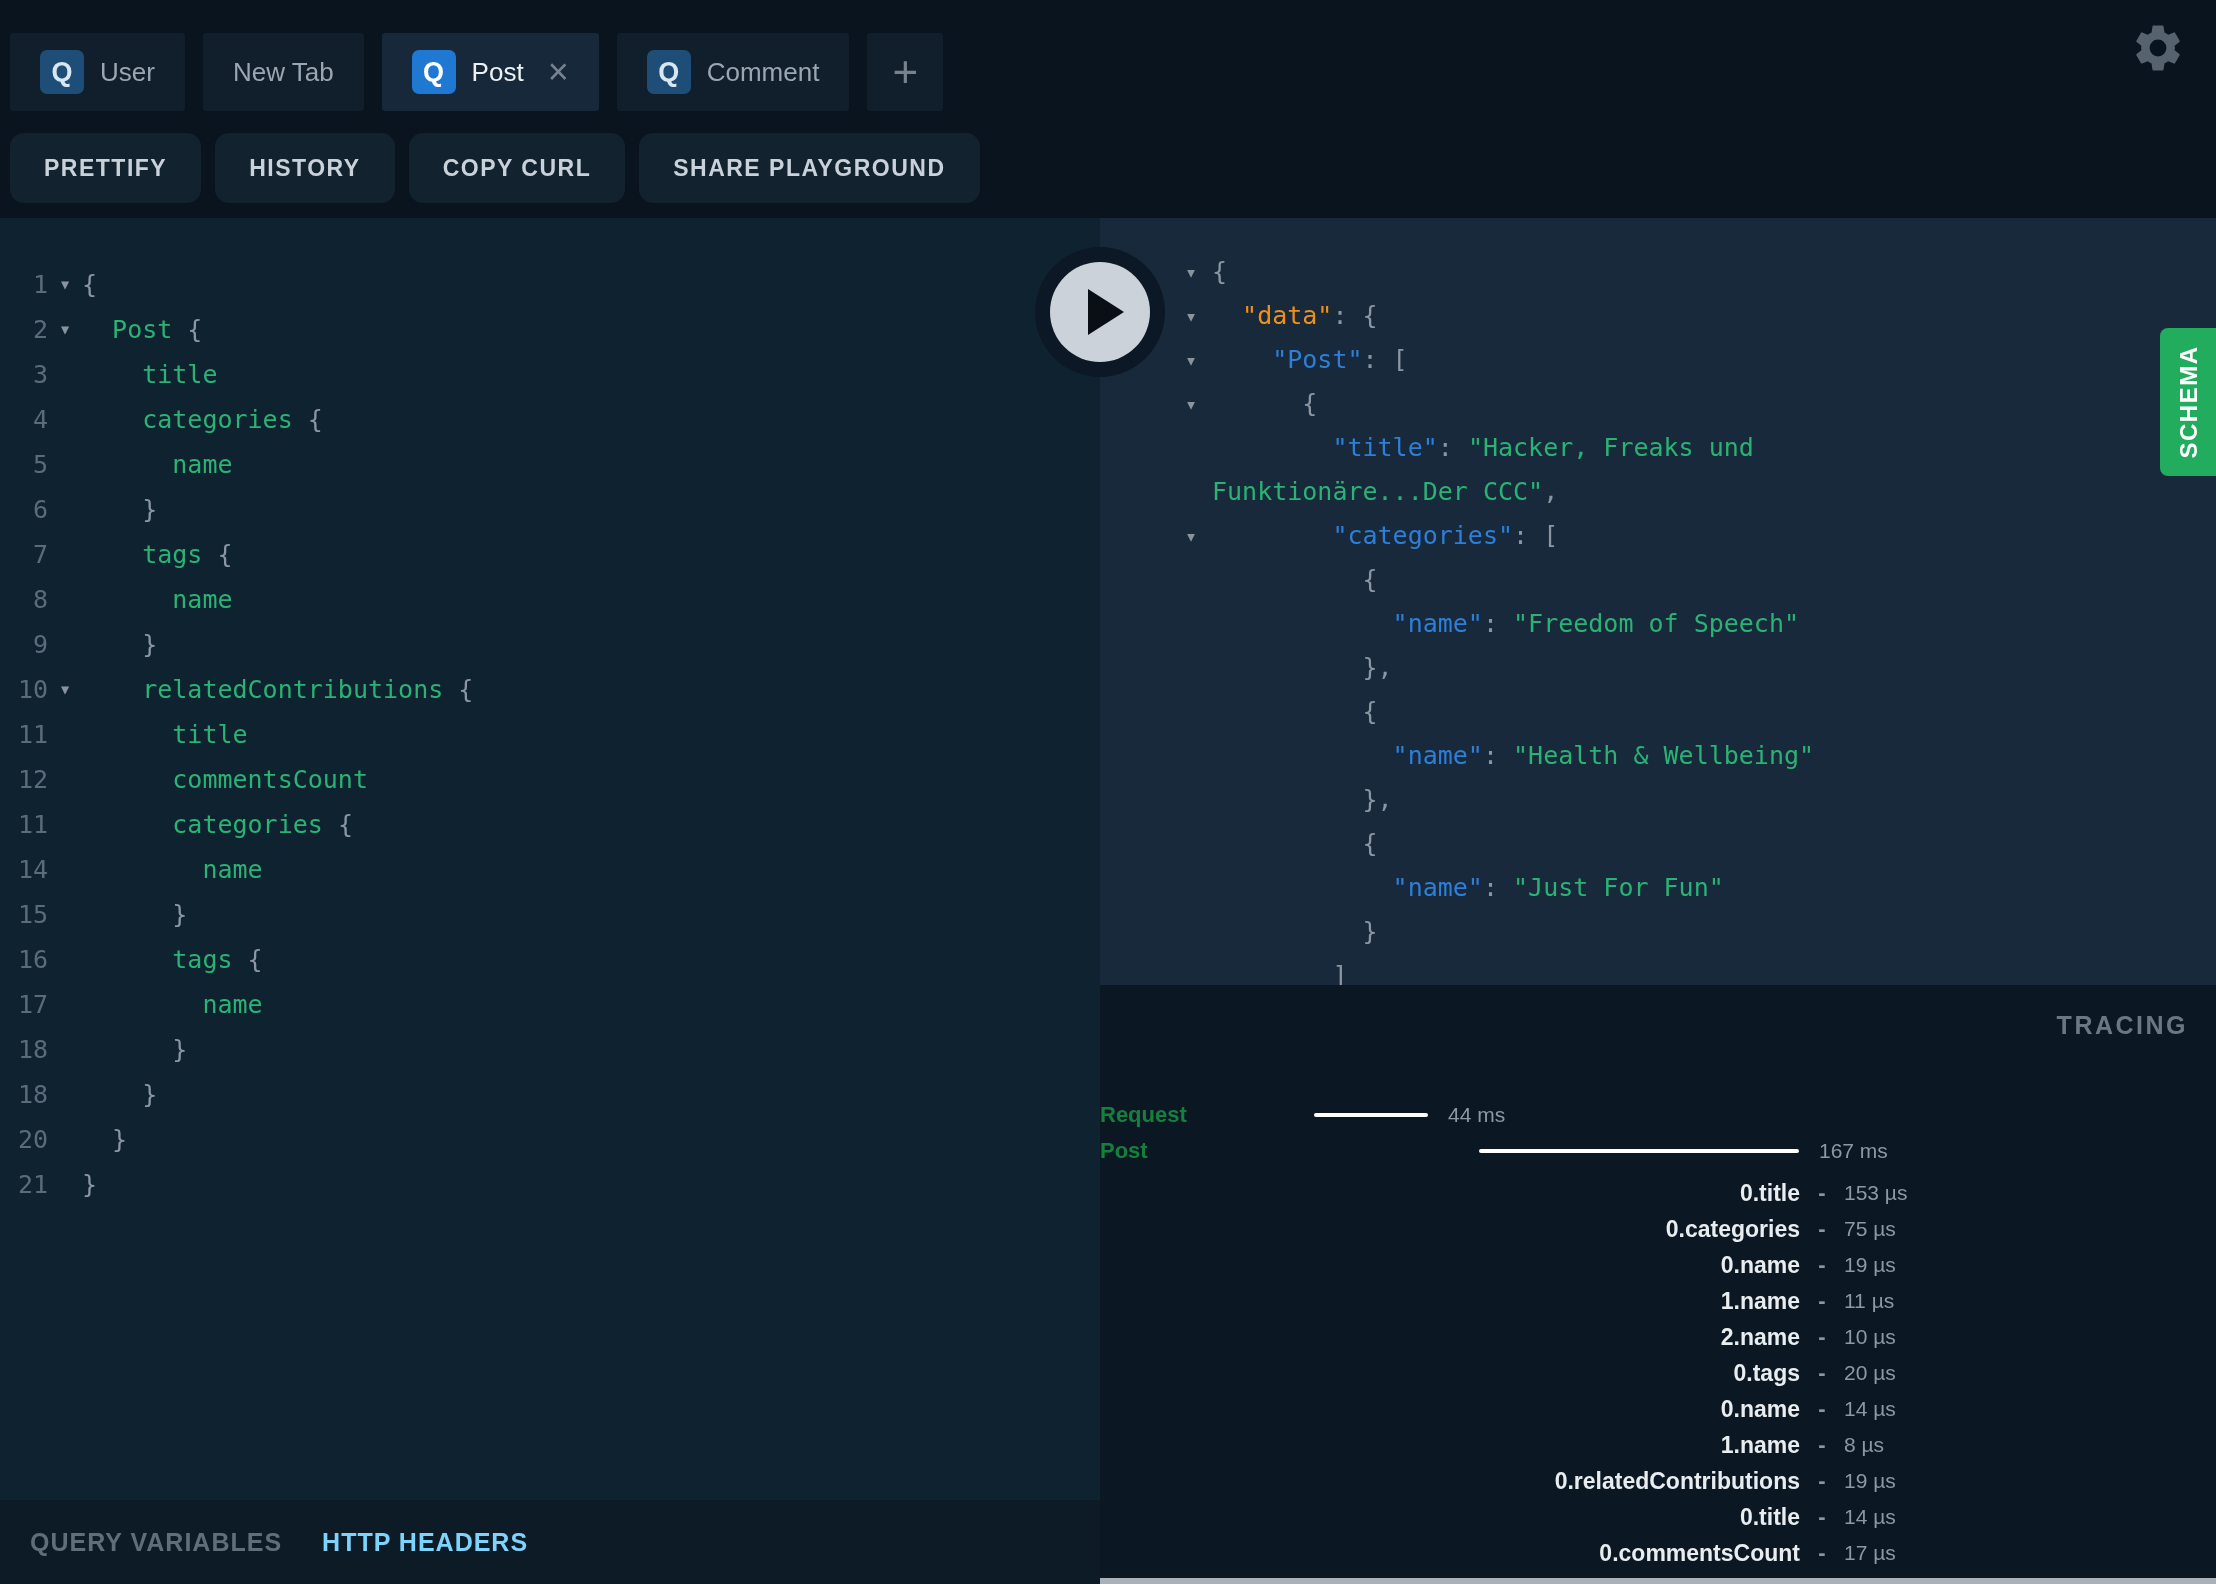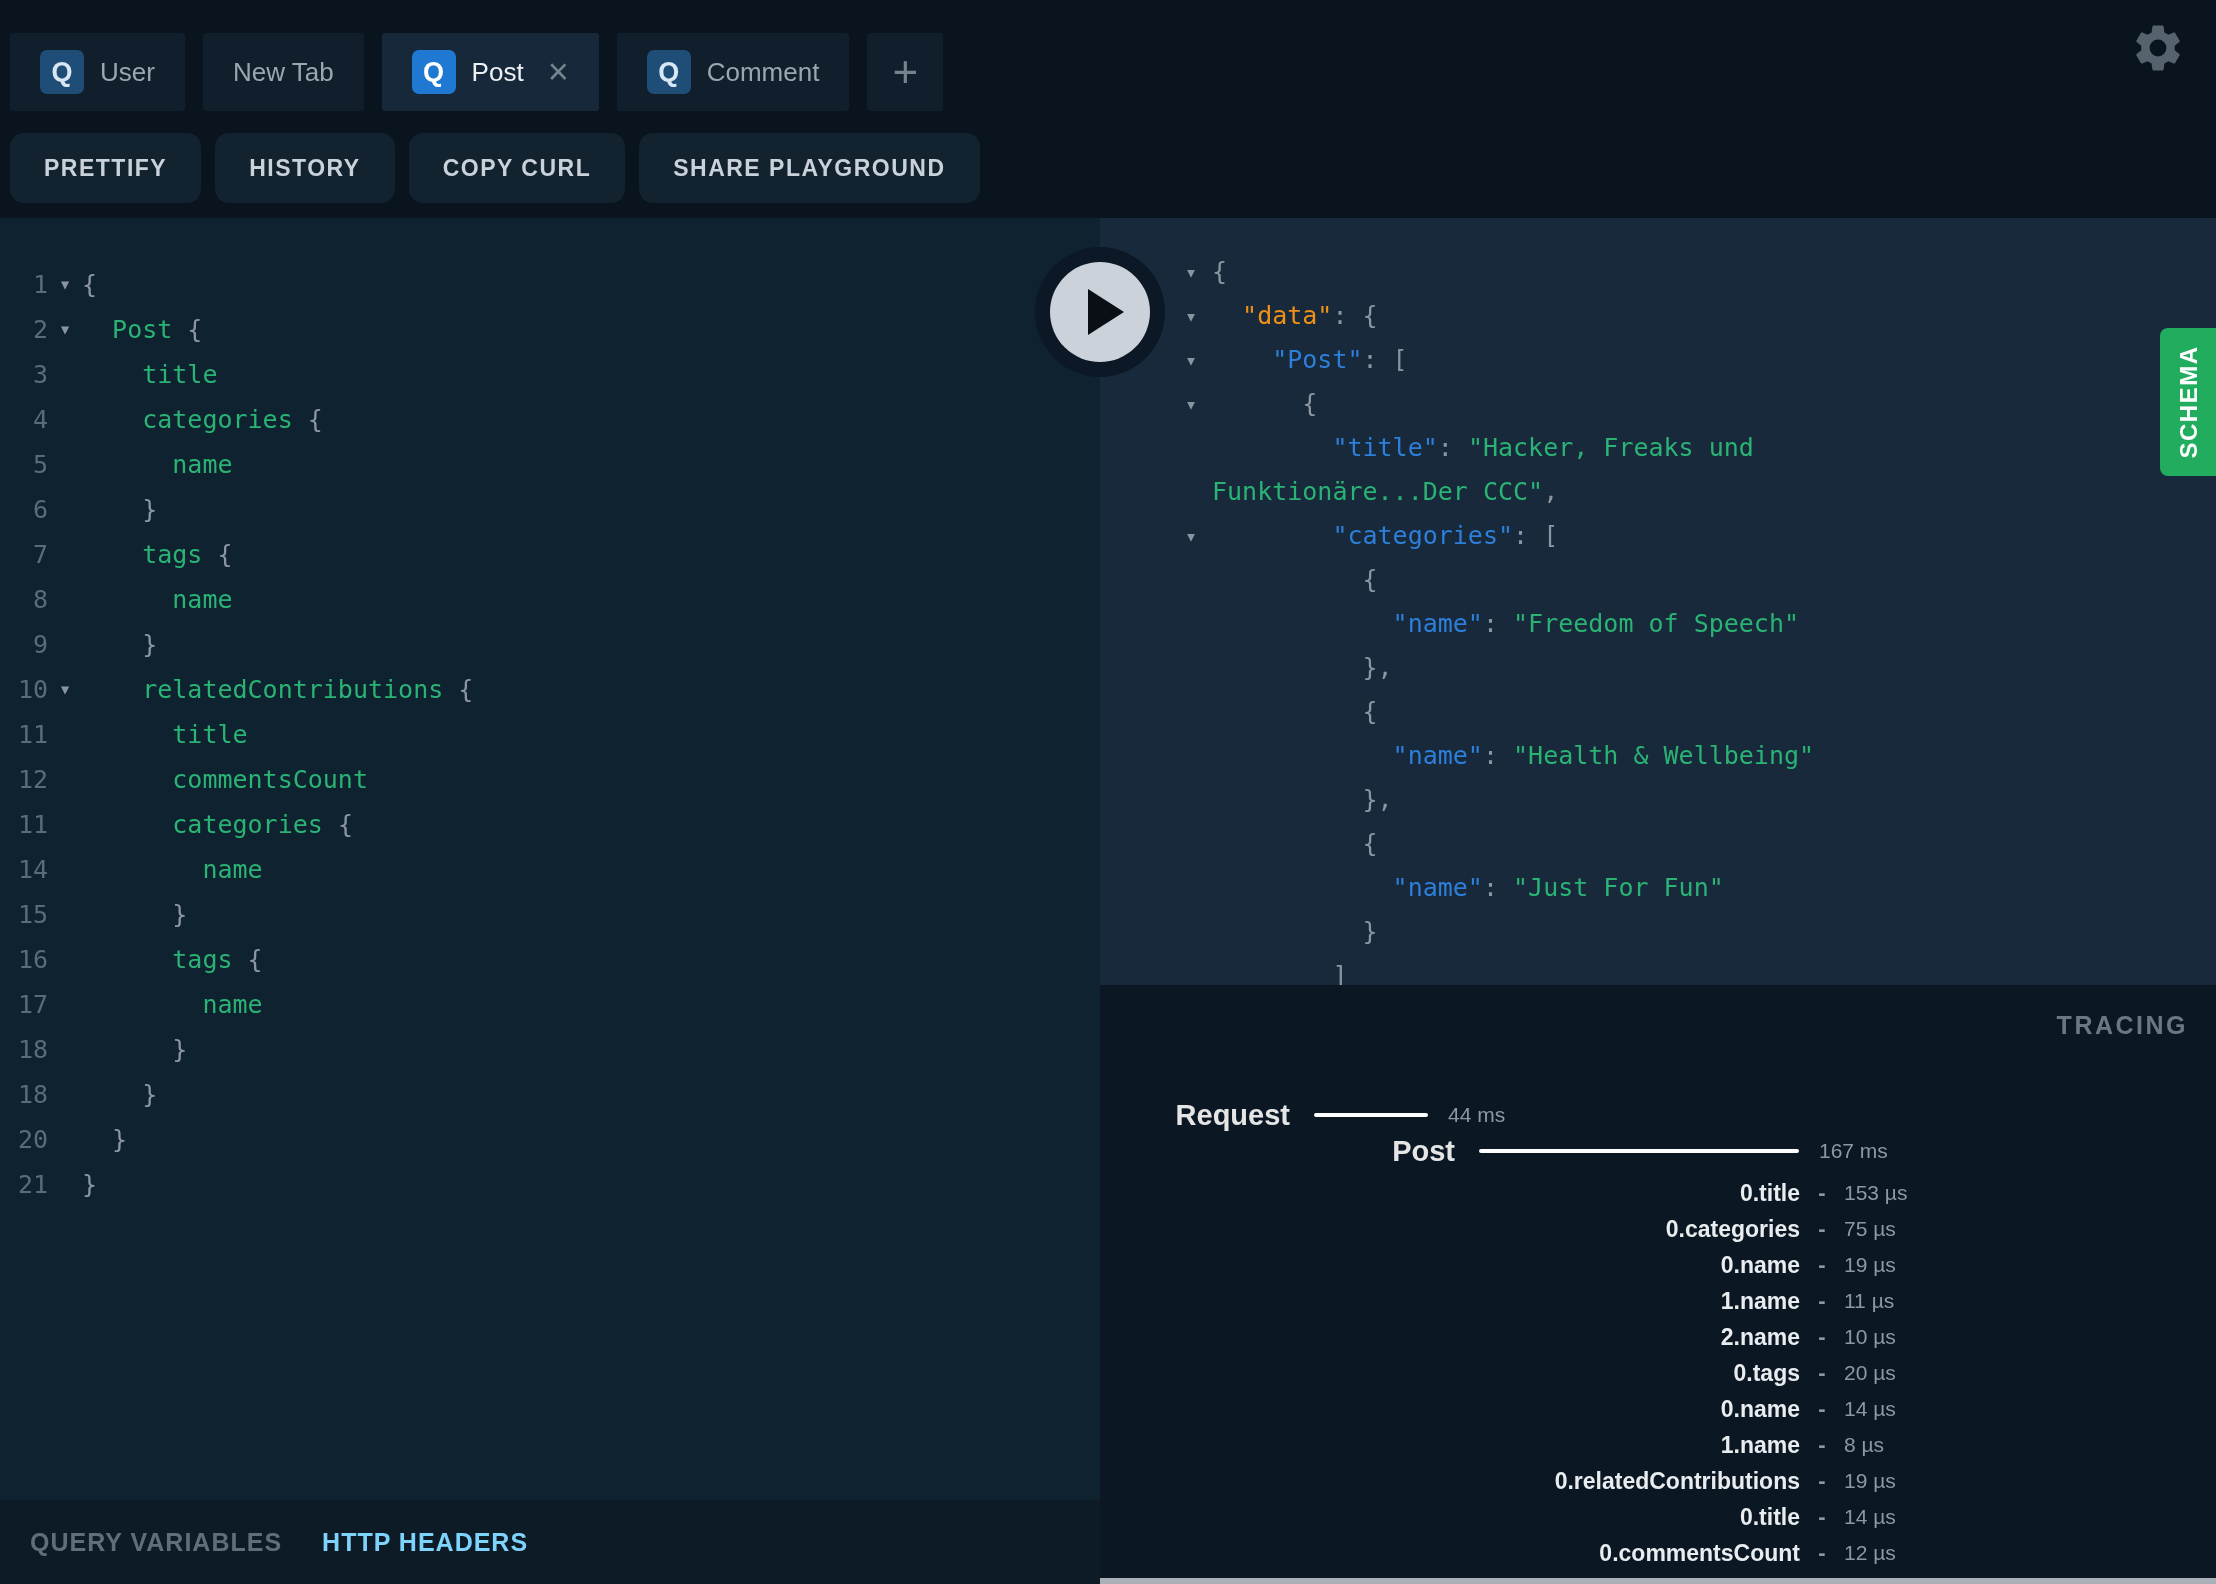--- a/index.html
+++ b/index.html
@@ -61,21 +61,21 @@
     border-bottom:23px solid transparent;margin-left:12px;}
   
   .schema-tab{position:absolute;left:2160px;top:328px;width:56px;height:148px;background:#21AD5D;
     border-radius:8px 0 0 8px;display:flex;align-items:center;justify-content:center;cursor:pointer;z-index:7;}
   .schema-text{transform:rotate(-90deg);color:#FFFFFF;font-weight:bold;font-size:24px;letter-spacing:1.5px;white-space:nowrap;}
   
   .tracing-pane{position:absolute;left:1100px;top:985px;width:1116px;height:599px;background:#0B1823;overflow:hidden;}
   .trace-title{position:absolute;top:26px;right:28px;color:#6B7884;font-size:25px;font-weight:bold;letter-spacing:2.5px;}
   .bars{position:absolute;top:112px;left:0;width:100%;}
   .bar-row{display:flex;align-items:center;height:36px;}
-  .bar-label{text-align:right;color:#e5e5e5;font-size:29px;font-weight:600;flex:none;}
+  .bar-label{text-align:left;color:#15803d;font-size:22px;font-weight:600;flex:none;}
   .bar-line{height:4px;background:#FFFFFF;border-radius:2px;margin-left:24px;flex:none;}
   .bar-time{margin-left:20px;color:#8C98A4;font-size:21px;}
   .trace-rows{position:absolute;top:190px;left:0;width:100%;}
   .trace-row{display:flex;align-items:center;height:36px;}
   .row-label{width:700px;text-align:right;color:#E9EDF0;font-size:23px;font-weight:600;flex:none;}
   .row-dash{width:44px;text-align:center;color:#8C98A4;font-size:22px;font-weight:bold;flex:none;}
   .row-time{color:#8C98A4;font-size:21px;}
   .trace-scrollbar{position:absolute;bottom:0;left:0;width:100%;height:6px;background:#A9B0B7;}
 </style>
 </head>
@@ -359,21 +359,21 @@
         <span class="row-time">19 µs</span>
       </div>
       <div class="trace-row">
         <span class="row-label">0.title</span>
         <span class="row-dash">-</span>
         <span class="row-time">14 µs</span>
       </div>
       <div class="trace-row">
         <span class="row-label">0.commentsCount</span>
         <span class="row-dash">-</span>
-        <span class="row-time">12 µs</span>
+        <span class="row-time">17 µs</span>
       </div>
       <div class="trace-row">
         <span class="row-label">0.categories</span>
         <span class="row-dash">-</span>
         <span class="row-time">13 µs</span>
       </div>
     </div>
   <div class="trace-scrollbar"></div>
 </div>
 

